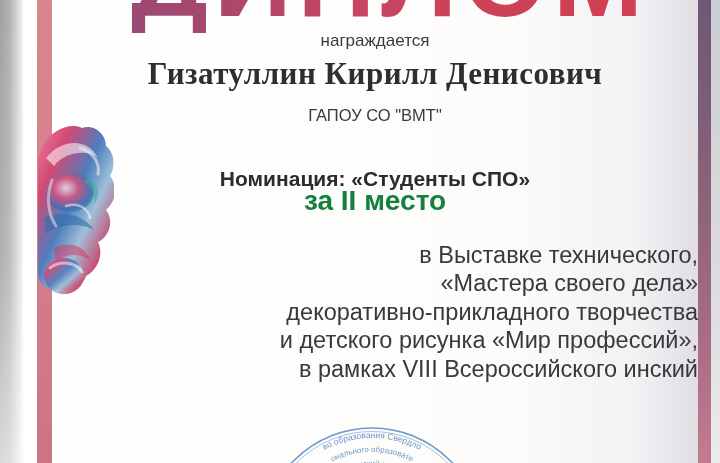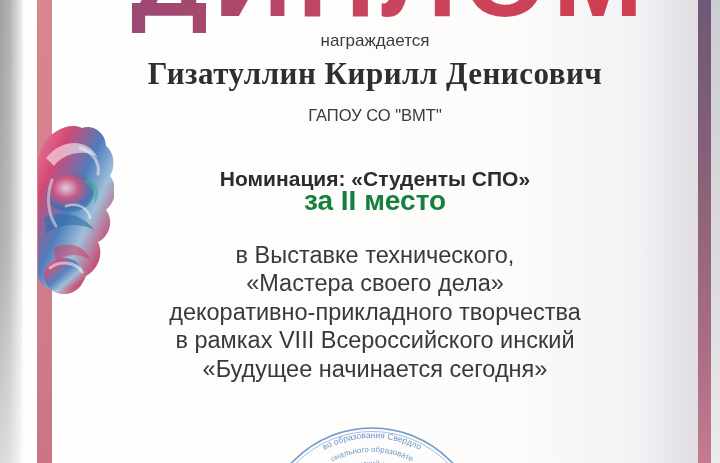--- a/index.html
+++ b/index.html
@@ -43,21 +43,21 @@
     text-align:center;white-space:nowrap;
     background:linear-gradient(90deg,#8f4a7e 0%,#a4486e 20%,#c84560 45%,#d23c4c 100%);
     -webkit-background-clip:text;background-clip:text;color:transparent;
   }
   .line{position:absolute;left:0;width:100%;text-align:center;color:#333335;}
   .awarded{top:31px;font-size:17px;color:#3c3c3e;}
   .name{top:56px;font-size:31px;font-weight:700;color:#2e2e30;letter-spacing:.5px;font-family:Liberation Serif, serif;}
   .org{top:106px;font-size:16.5px;color:#3a3a3c;}
   .place{top:147px;font-size:28px;font-weight:700;color:#15803d;margin-top:38px;}
   .nomination{top:167px;font-size:21px;font-weight:700;color:#2c2c2e;}
-  .paragraph{position:absolute;left:0;width:100%;top:241px;text-align:center;
+  .paragraph{position:absolute;left:0;width:100%;top:241px;text-align:right;
     font-size:23.5px;line-height:28.4px;color:#39393b;}
   .rose{position:absolute;left:36px;top:118px;width:78px;height:185px;}
   .stamp{position:absolute;left:272px;top:424px;width:200px;height:39px;}
 </style>
 </head>
 <body>
 
 <div class="scan-edge-left"></div>
 <div class="right-shade"></div>
 <div class="stripe-left"></div>
@@ -68,22 +68,22 @@
   <div class="big-title">ДИПЛОМ</div>
   <div class="line awarded">награждается</div>
   <div class="line name">Гизатуллин Кирилл Денисович</div>
   <div class="line org">ГАПОУ СО "ВМТ"</div>
   <div class="line place">за II место</div>
   <div class="line nomination">Номинация: «Студенты СПО»</div>
   <div class="paragraph">
     <div>в Выставке технического,</div>
     <div>«Мастера своего дела»</div>
     <div>декоративно-прикладного творчества</div>
+    <div>и детского рисунка «Мир профессий»,</div>
     <div>в рамках VIII Всероссийского инский</div>
-    <div>«Будущее начинается сегодня»</div>
   </div>
 </div>
 
 <svg class="rose" viewBox="0 0 78 185" xmlns="http://www.w3.org/2000/svg">
   <defs>
     <linearGradient id="roseBase" x1="0" y1="0" x2="1" y2="1">
       <stop offset="0" stop-color="#ef7ba1"></stop>
       <stop offset="0.22" stop-color="#d14a74"></stop>
       <stop offset="0.45" stop-color="#4f7dbd"></stop>
       <stop offset="0.62" stop-color="#9fc0da"></stop>

